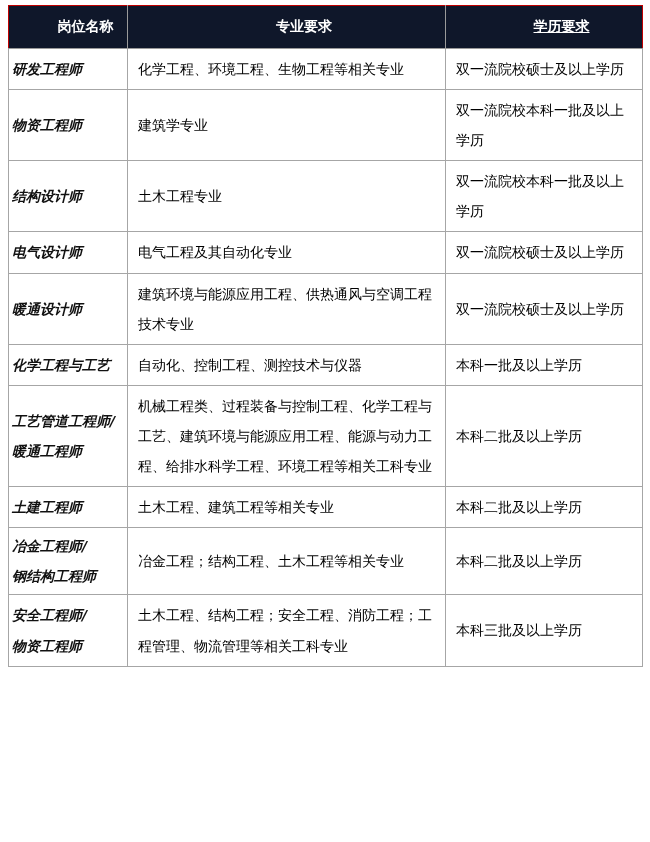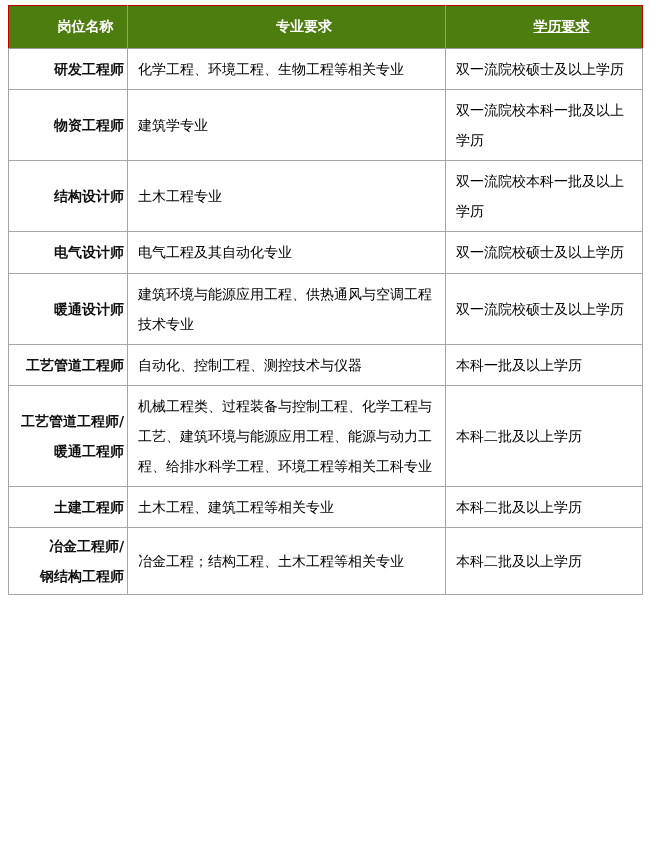--- a/index.html
+++ b/index.html
@@ -18,21 +18,21 @@
   table.jobs {
     border-collapse: collapse;
     table-layout: fixed;
     width: 634px;
   }
   col.c-pos   { width: 119px; }
   col.c-major { width: 318px; }
   col.c-edu   { width: 197px; }
 
   th {
-    background: #4d7c0f;
+    background: #0f172a;
     color: #ffffff;
     font-weight: bold;
     font-size: 14px;
     height: 40px;
     text-align: center;
     vertical-align: middle;
     border: 1px solid #9a9a9a;
     border-top-color: #c00000;
     padding-left: 36px;
   }
@@ -43,24 +43,25 @@
     border: 1px solid #a6a6a6;
     font-size: 14px;
     color: #000000;
     vertical-align: middle;
     line-height: 2.15;
     padding: 5px 10px;
     word-break: break-all;
   }
   td.pos {
     font-weight: bold;
-    text-align: right;
+    text-align: left;
     padding: 3px 3px;
     white-space: pre-line;
     color: #111111;
+    font-style: italic;
   }
   td.major, td.edu {
     text-align: left;
   }
 </style>
 </head>
 <body>
 
 <div class="page">
   <table class="jobs">
@@ -96,36 +97,42 @@
           <td class="pos">电气设计师</td>
           <td class="major">电气工程及其自动化专业</td>
           <td class="edu">双一流院校硕士及以上学历</td>
         </tr>
         <tr>
           <td class="pos">暖通设计师</td>
           <td class="major">建筑环境与能源应用工程、供热通风与空调工程技术专业</td>
           <td class="edu">双一流院校硕士及以上学历</td>
         </tr>
         <tr>
-          <td class="pos">工艺管道工程师</td>
+          <td class="pos">化学工程与工艺</td>
           <td class="major">自动化、控制工程、测控技术与仪器</td>
           <td class="edu">本科一批及以上学历</td>
         </tr>
         <tr>
           <td class="pos">工艺管道工程师/
 暖通工程师</td>
           <td class="major">机械工程类、过程装备与控制工程、化学工程与工艺、建筑环境与能源应用工程、能源与动力工程、给排水科学工程、环境工程等相关工科专业</td>
           <td class="edu">本科二批及以上学历</td>
         </tr>
         <tr>
           <td class="pos">土建工程师</td>
           <td class="major">土木工程、建筑工程等相关专业</td>
           <td class="edu">本科二批及以上学历</td>
         </tr>
         <tr>
           <td class="pos">冶金工程师/
 钢结构工程师</td>
           <td class="major">冶金工程；结构工程、土木工程等相关专业</td>
           <td class="edu">本科二批及以上学历</td>
         </tr>
+        <tr>
+          <td class="pos">安全工程师/
+物资工程师</td>
+          <td class="major">土木工程、结构工程；安全工程、消防工程；工程管理、物流管理等相关工科专业</td>
+          <td class="edu">本科三批及以上学历</td>
+        </tr>
       </tbody>
   </table>
 </div>
 
 </body></html>

